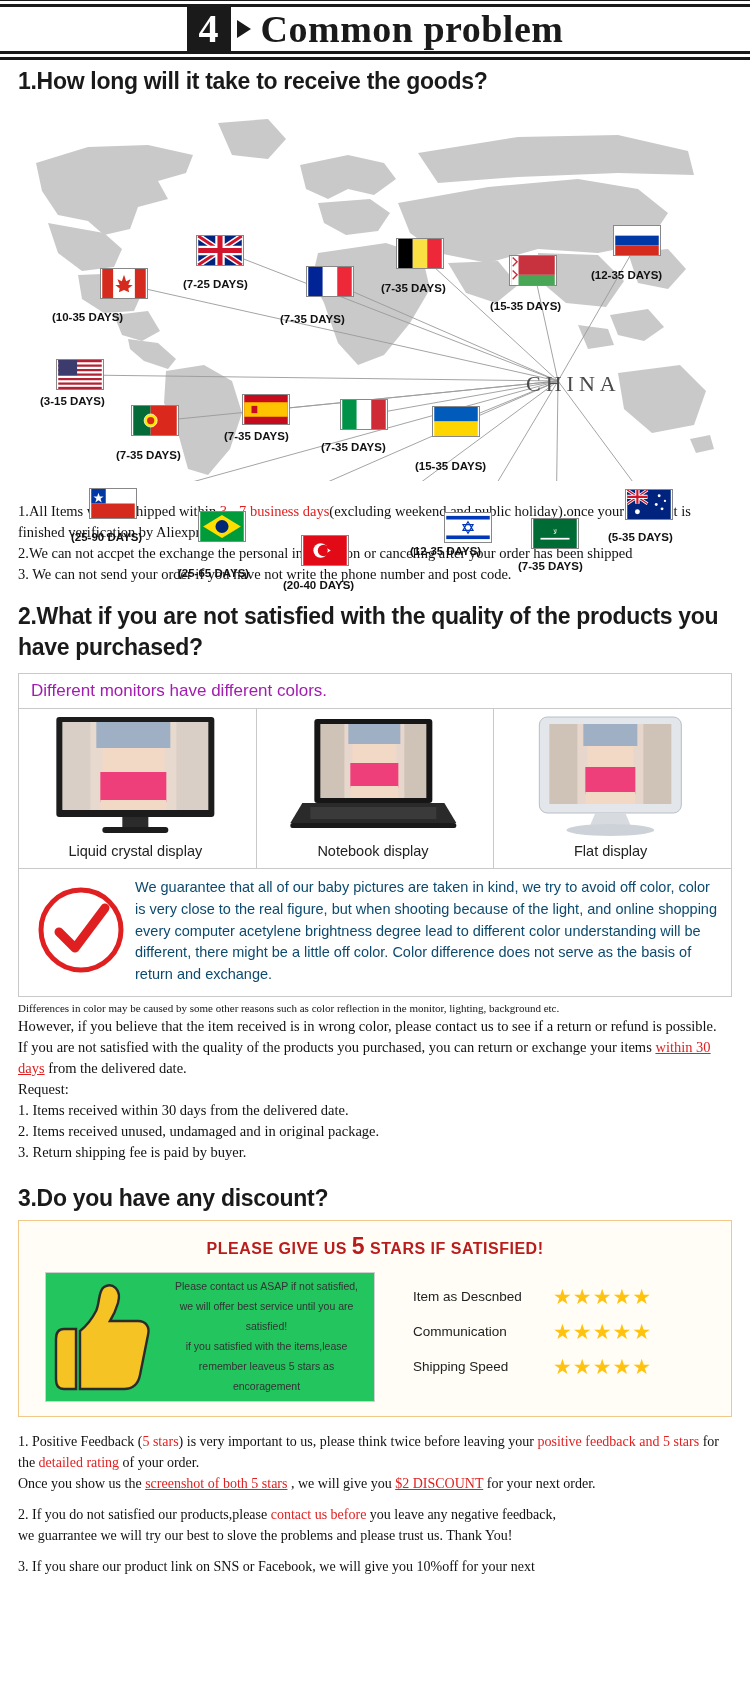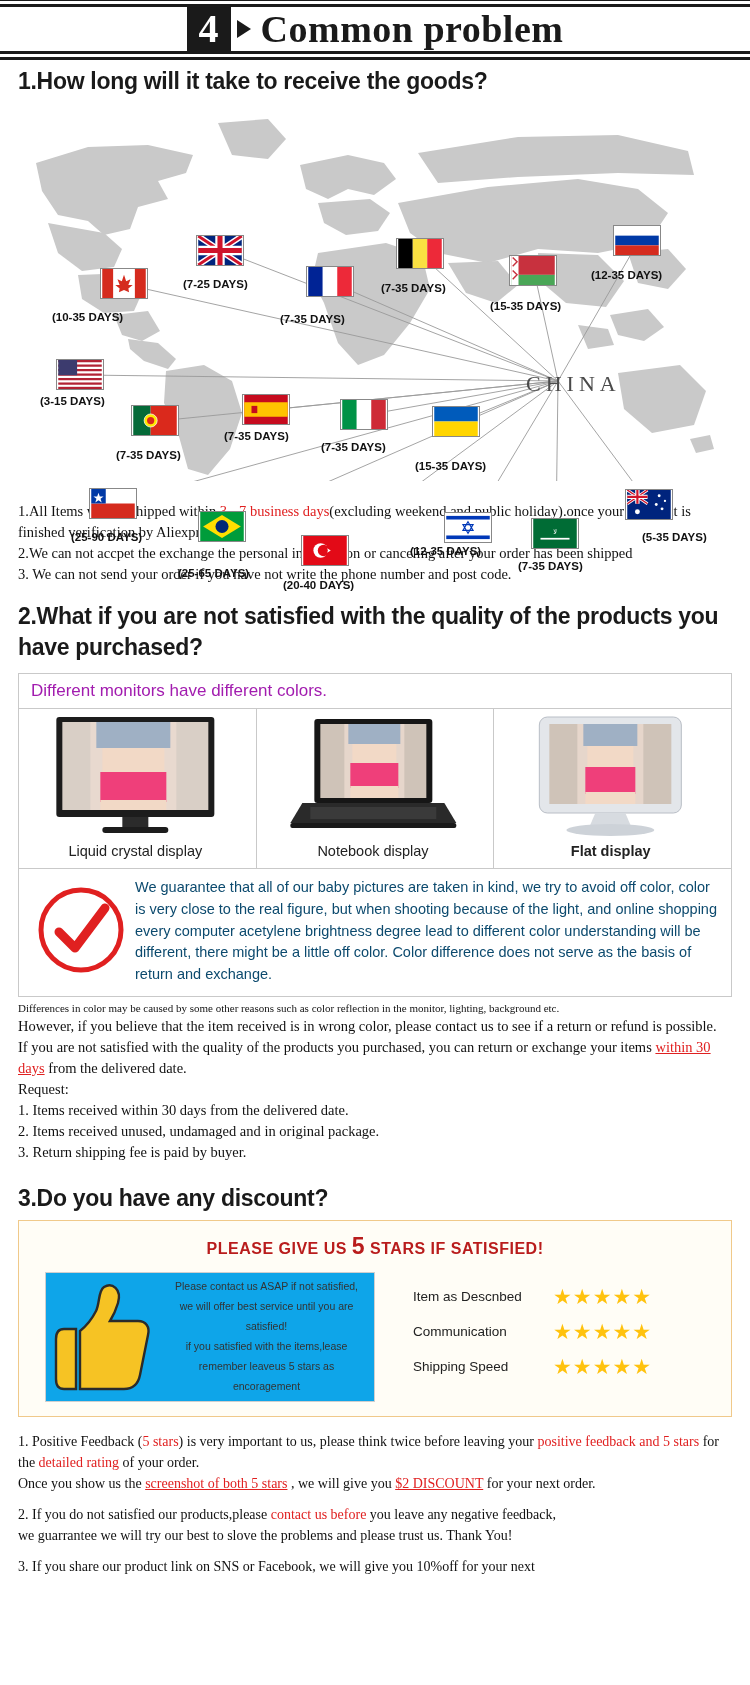--- a/index.html
+++ b/index.html
@@ -123,21 +123,21 @@
     display:flex;
     border-top:1px solid #c9c9c9;
     background:#fff;
   }
   .mon-cell {
     flex:1;
     border-right:1px solid #c9c9c9;
     padding:6px 8px 4px 4px;
     text-align:center;
   }
-  .mon-cell:last-child { border-right:none;font-weight:bold; }
+  .mon-cell:last-child { border-right:none; }
   .mon-art { height:122px; position:relative; }
   .mon-cap {
     font-size:14.5px;
     padding:6px 0 5px 0;
     color:#222;
   }
   .guar-row {
     display:flex;
     align-items:center;
     border-top:1px solid #c9c9c9;
@@ -170,21 +170,21 @@
     font-weight:bold;
     font-size:16px;
     letter-spacing:0.5px;
     margin-bottom:12px;
   }
   .disc-title .big { font-size:23px; }
   .disc-row { display:flex; align-items:center; }
   .thumb-box {
     width:330px;
     border:1px solid #cfcfcf;
-    background:#0ea5e9;
+    background:#22c55e;
     height:130px;
     position:relative;
     display:flex;
     align-items:center;
     margin-left:16px;
   }
   .thumb-txt {
     font-size:10.5px;
     line-height:1.9;
     color:#333;
@@ -434,21 +434,21 @@
   <div class="days" style="left:22px;  top:292px;">(3-15 DAYS)</div>
   <div class="days" style="left:98px;  top:346px;">(7-35 DAYS)</div>
   <div class="days" style="left:206px; top:327px;">(7-35 DAYS)</div>
   <div class="days" style="left:303px; top:338px;">(7-35 DAYS)</div>
   <div class="days" style="left:397px; top:357px;">(15-35 DAYS)</div>
   <div class="days" style="left:53px;  top:428px;">(25-90 DAYS)</div>
   <div class="days" style="left:160px; top:464px;">(25-65 DAYS)</div>
   <div class="days" style="left:265px; top:476px;">(20-40 DAYS)</div>
   <div class="days" style="left:392px; top:442px;">(12-35 DAYS)</div>
   <div class="days" style="left:500px; top:457px;">(7-35 DAYS)</div>
-  <div class="days" style="left:624px; top:428px;">(5-35 DAYS)</div>
+  <div class="days" style="left:590px; top:428px;">(5-35 DAYS)</div>
 </div>
 
 <div class="para" style="margin-top:20px;">
   <div>
     <span>1.All Items will be shipped within </span><span class="red">3 - 7 business days</span><span>(excluding weekend and public holiday).once your payment is finished verification by Aliexpress.</span>
   </div>
   <div>2.We can not accpet the exchange the personal information or canceling after your order has been shipped</div>
   <div>3. We can not send your order if you have not write the phone number and post code.</div>
 </div>
 

